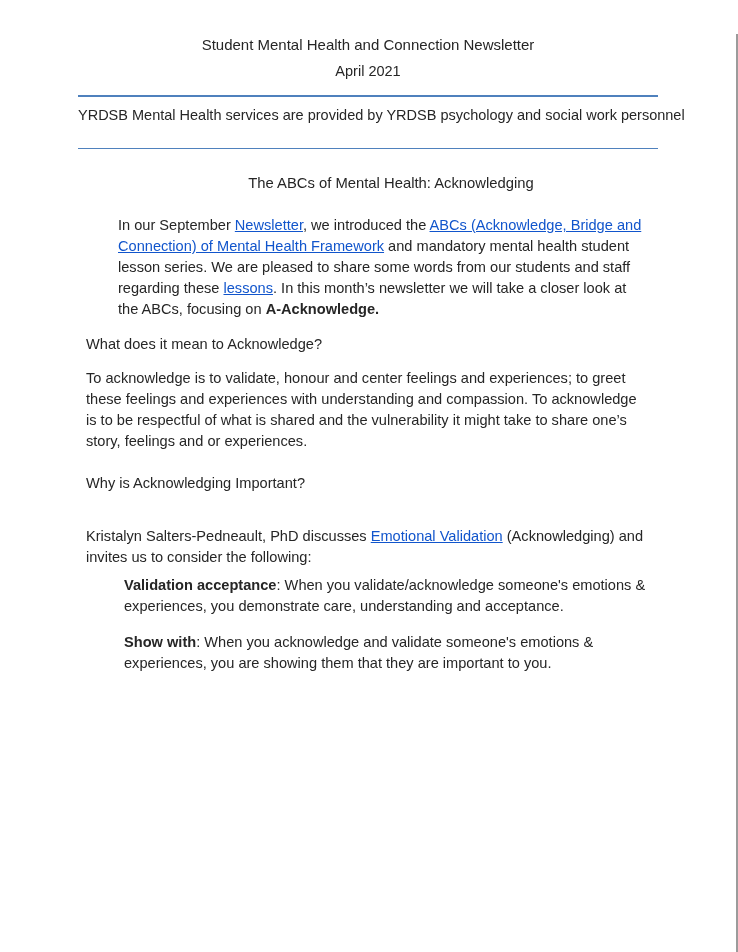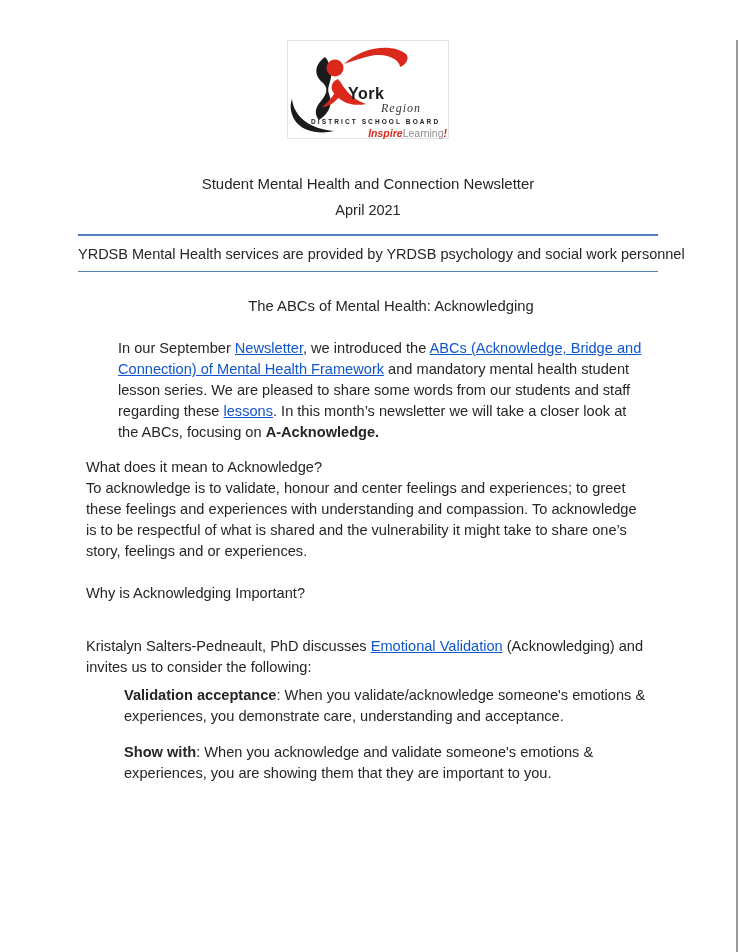--- a/index.html
+++ b/index.html
@@ -40,63 +40,44 @@
   .tag-learning{color:#8c8c8c;}
   .tag-bang{font-weight:bold;font-style:italic;color:#da291c;}
   
   .doc-title{margin-top:34px;text-align:center;font-size:15px;line-height:21px;}
   .doc-date{margin-top:6px;text-align:center;font-size:14.5px;line-height:21px;}
   
   .banner{
     margin:13px 78px 0 78px;
     border-top:2.5px solid #4f81bd;
     border-bottom:1.5px solid #4f81bd;
-    padding:8px 0 6px 0;
+    padding:8px 0 22px 0;
   }
   .banner-text{text-align:center;font-size:14.5px;line-height:21px;white-space:nowrap;}
   
   .article-heading{margin-top:24px;text-align:center;font-size:14.8px;line-height:21px;padding-left:46px;}
   .content{margin:0 88px 0 86px;width:564px;}
   .para{margin:0;font-size:14.6px;line-height:21px;}
   .p-intro{margin-top:21px;margin-left:32px;}
   .p-q1{margin-top:14px;}
-  .p-body2{margin-top:0;}
+  .p-body2{margin-top:13px;}
   .p-q2{margin-top:21px;}
   .p-body3{margin-top:32px;}
   .points{margin-left:38px;width:524px;}
   .point-1{margin-top:7px;}
   .point-2{margin-top:14px;}
   .point-3{margin-top:15px;}
   .b{font-weight:bold;}
   a.link{color:#1155cc;text-decoration:underline;cursor:pointer;}
 </style>
 </head>
 <body>
 
 <div class="page">
 
-  <div class="logo-box">
-    <svg class="logo-svg" width="160" height="97" viewBox="0 0 160 97">
-
-      <path d="M56 23 C74 6, 104 2, 118 13 C122 17, 118 24, 112 26 C112 18, 96 10, 78 16 C70 18, 62 21, 56 23 Z" fill="#da291c"></path>
-
-      <path d="M4 58 C6 76, 22 88, 46 90 C34 93, 14 92, 6 78 C2 70, 2 64, 4 58 Z" fill="#1b1b1b"></path>
-
-      <path d="M37 16 C26 24, 26 34, 34 41 C40 46, 40 52, 33 60 C27 67, 26 73, 31 79 C42 72, 45 62, 41 53 C38 46, 45 38, 43 30 C42 24, 40 19, 37 16 Z" fill="#1b1b1b"></path>
-
-      <circle cx="47" cy="27" r="8.5" fill="#da291c"></circle>
-
-      <path d="M50 38 C58 50, 64 58, 78 63 C64 66, 52 61, 45 51 C42 46, 44 40, 50 38 Z" fill="#da291c"></path>
-      <path d="M52 40 C48 52, 42 60, 34 66 C42 66, 52 58, 56 48 Z" fill="#da291c"></path>
-    </svg>
-    <div class="logo-york">York</div>
-    <div class="logo-region">Region</div>
-    <div class="logo-board">DISTRICT SCHOOL BOARD</div>
-    <div class="logo-tagline"><span class="tag-inspire">Inspire</span><span class="tag-learning">Learning</span><span class="tag-bang">!</span></div>
-  </div>
 
   <div class="doc-title">Student Mental Health and Connection Newsletter</div>
   <div class="doc-date">April 2021</div>
 
   <div class="banner">
     <div class="banner-text">YRDSB Mental Health services are provided by YRDSB psychology and social work personnel</div>
   </div>
 
   <div class="article-heading">The ABCs of Mental Health: Acknowledging</div>
 

